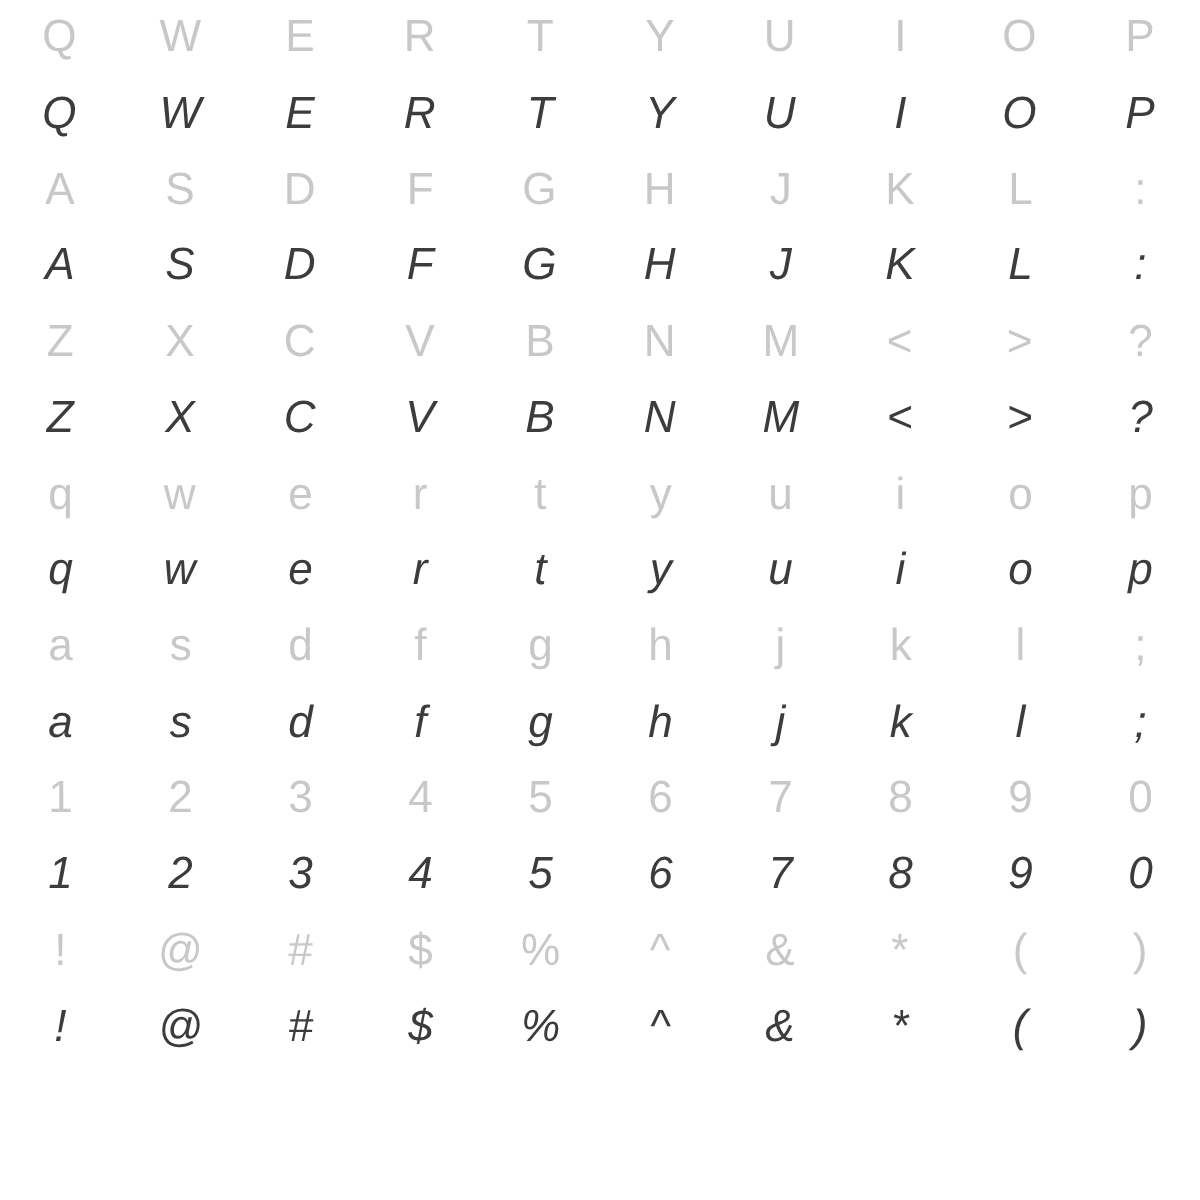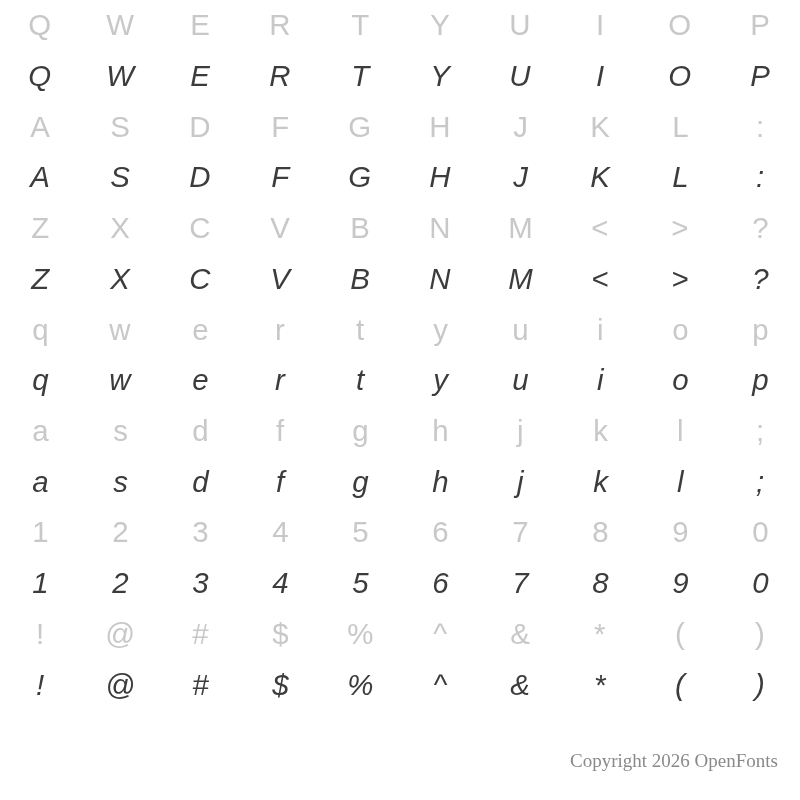--- a/index.html
+++ b/index.html
@@ -471,14 +471,13 @@
       <div class="cell" style="color: rgb(60, 60, 60); font-style: italic;">
         <span>*</span>
       </div>
       <div class="cell" style="color: rgb(60, 60, 60); font-style: italic;">
         <span>(</span>
       </div>
       <div class="cell" style="color: rgb(60, 60, 60); font-style: italic;">
         <span>)</span>
       </div>
     </div>
-  <div class="copyright">Copyright 2026 OpenFonts</div>
 </div>
 
 </body></html>

